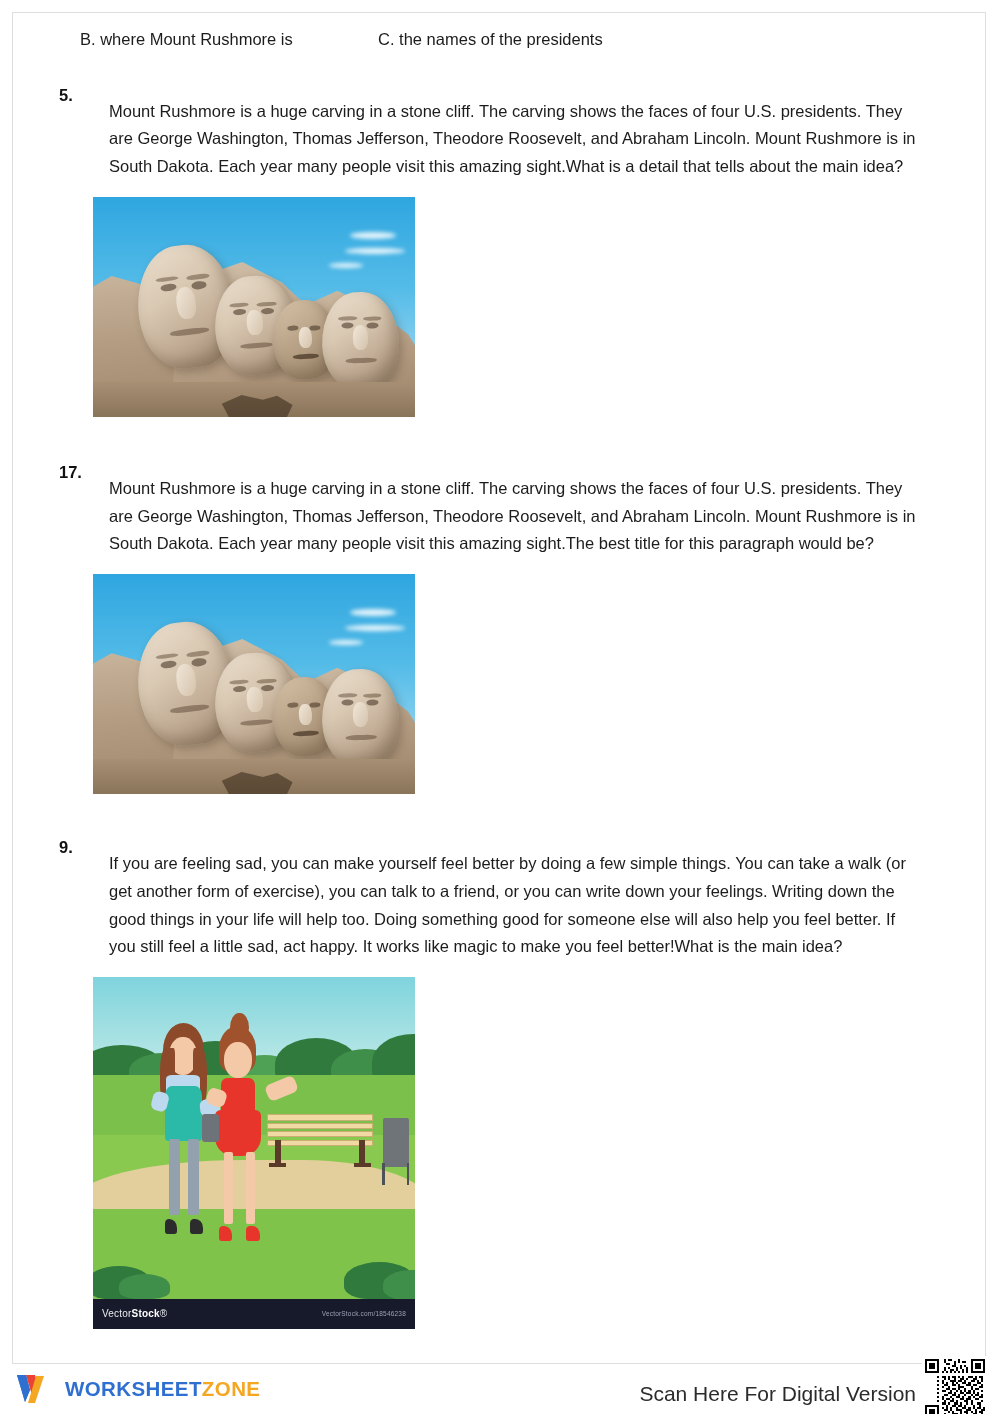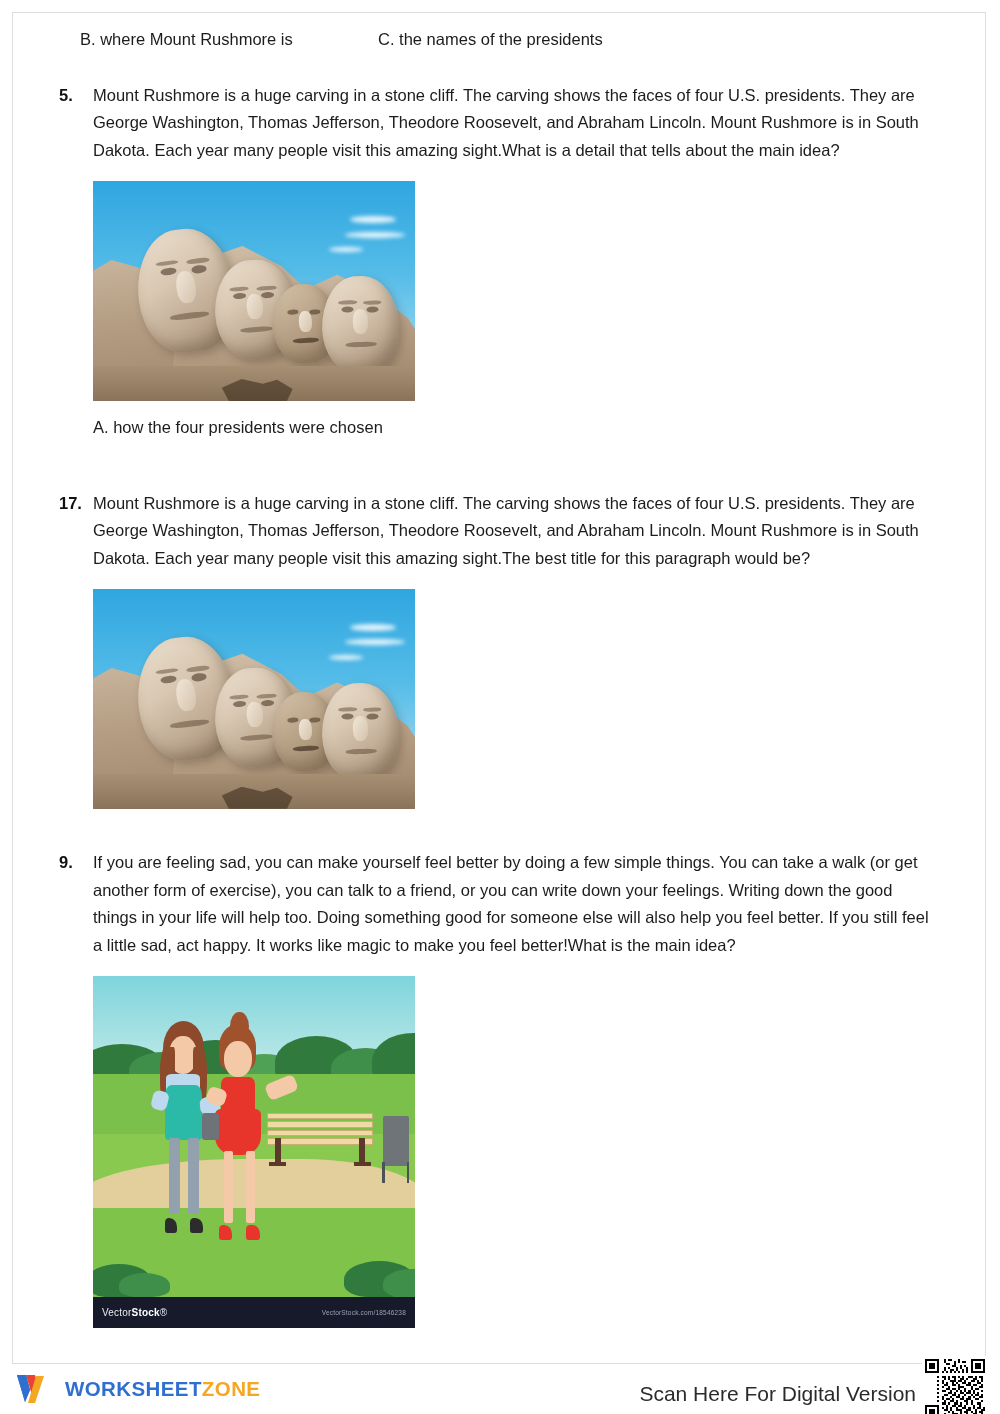--- a/index.html
+++ b/index.html
@@ -64,21 +64,21 @@
   }
   .q-body {
     flex: 1 1 auto;
     min-width: 0;
   }
   .q-text {
     font-size: 16.5px;
     line-height: 1.68;
     color: #1c1c1c;
     text-align: left;
-    margin: 0;
+    margin: 16px;
   }
 
   
   .option-stack .opt-line {
     font-size: 16.5px;
     line-height: 1.5;
     color: #1c1c1c;
     margin: 0 0 22px 0;
   }
 
@@ -331,21 +331,20 @@
             <div class="eye" style="left:26%;top:31%;"></div>
             <div class="eye" style="left:58%;top:32%;"></div>
             <div class="nose"></div>
             <div class="mouth"></div>
           </div>
           <div class="rush-base"></div>
           <div class="rush-shadow"></div>
         </div>
 
         <div class="option-stack">
-          <div class="opt-line">A. how the four presidents were chosen</div>
         </div>
       </div>
     </div>
 
     <div class="question" style="margin-top:28px;">
       <div class="q-num">17.</div>
       <div class="q-body">
         <p class="q-text">Mount Rushmore is a huge carving in a stone cliff. The carving shows the faces of four U.S. presidents. They are George Washington, Thomas Jefferson, Theodore Roosevelt, and Abraham Lincoln. Mount Rushmore is in South Dakota. Each year many people visit this amazing sight.The best title for this paragraph would be?</p>
 
         <div class="figure fig-rushmore" style="margin:16px 0 14px 0;">

